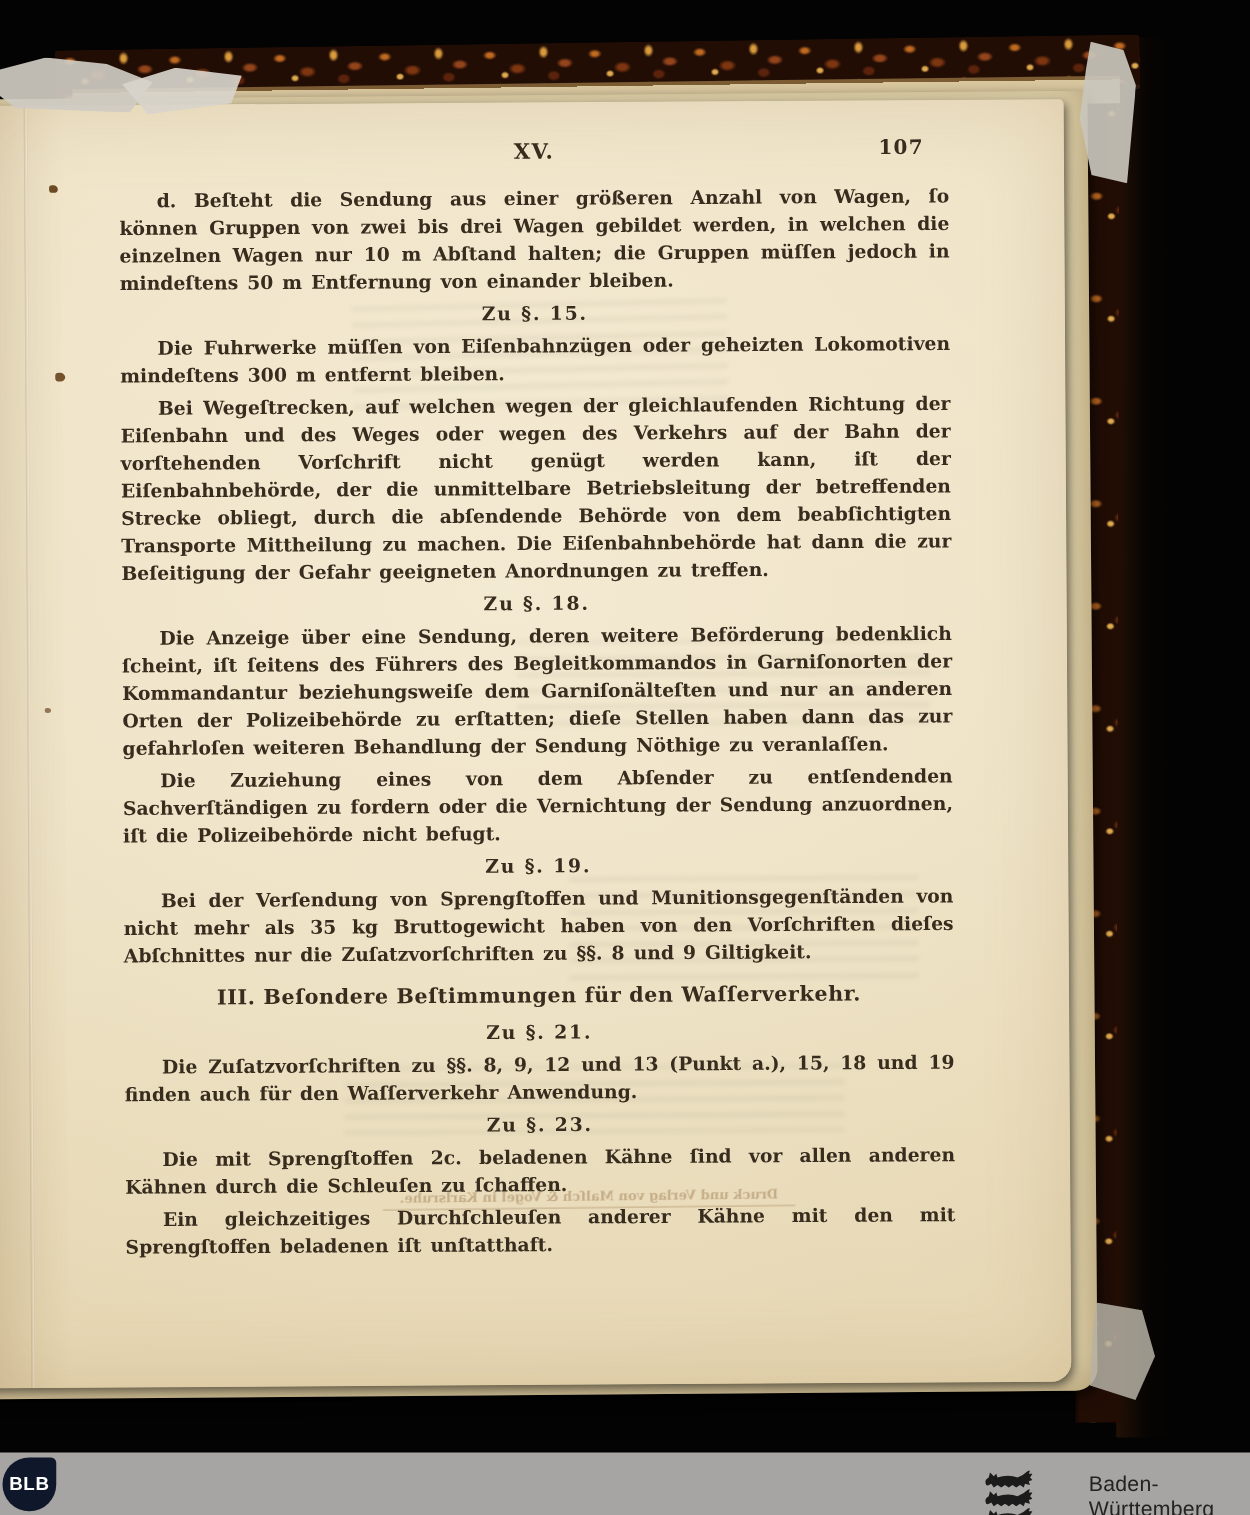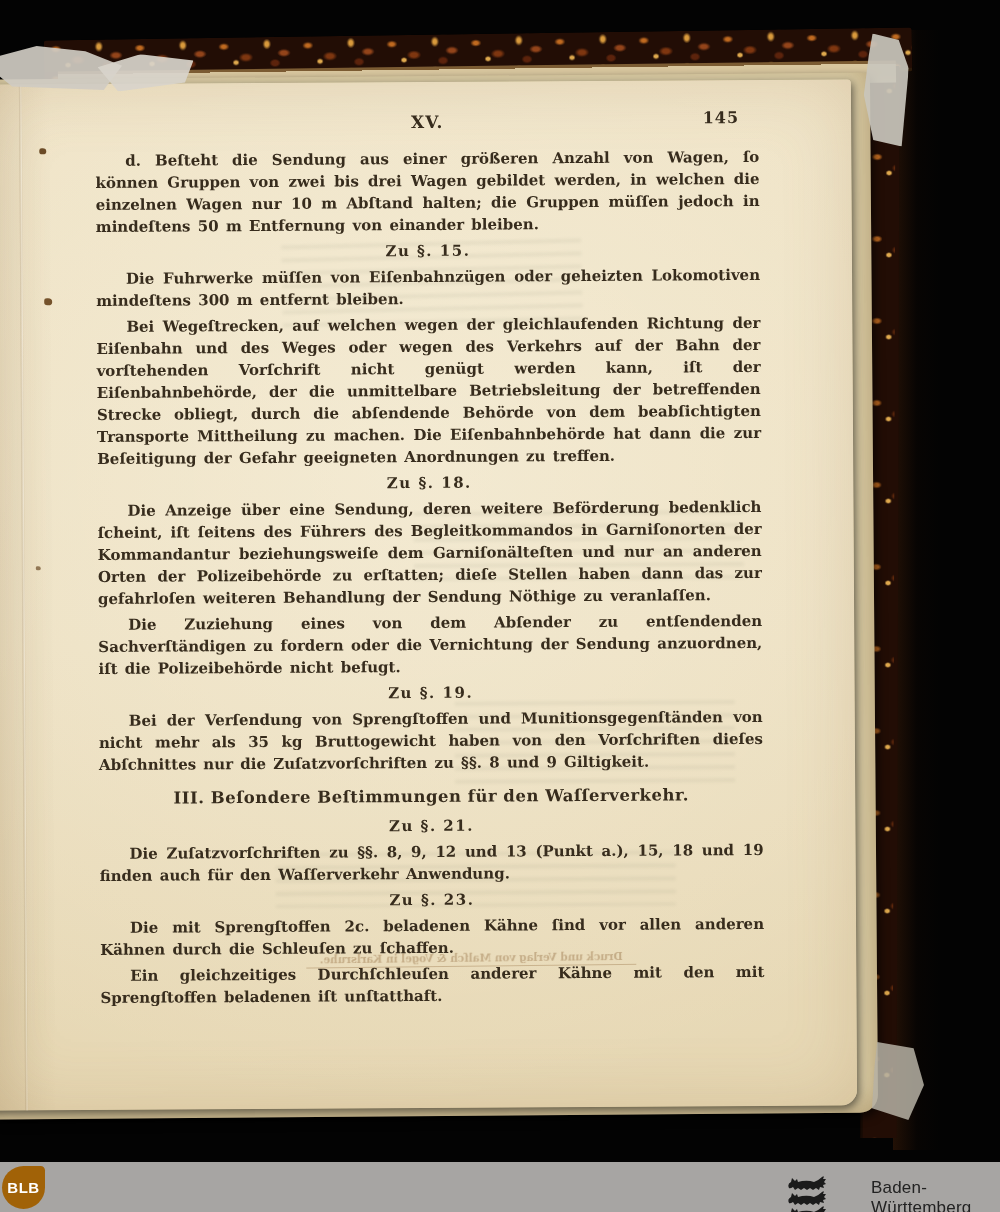--- a/index.html
+++ b/index.html
@@ -76,21 +76,21 @@
   .g4{left:290px;top:770px;width:400px;height:55px;}
   .imprint{position:absolute;left:300px;top:870px;width:370px;text-align:center;
     transform:scaleX(-1) rotate(.3deg);font-size:10.5px;font-weight:700;
     color:rgba(140,100,55,.40);filter:blur(.4px);}
   .imprint::after{content:"";display:block;margin:2px auto 0;width:330px;height:1px;
     background:rgba(140,100,55,.35);}
 
   
   .footer{position:absolute;left:0;top:1162px;width:1000px;height:50px;background:#a7a5a3;
     font-family:"Liberation Sans","DejaVu Sans",sans-serif;}
-  .blb-logo{position:absolute;left:2px;top:4px;width:43px;height:43px;background:#a16207;
+  .blb-logo{position:absolute;left:2px;top:4px;width:43px;height:43px;background:#0f172a;
     border-radius:50% 10% 50% 50%;display:flex;align-items:center;justify-content:center;
     color:#fff;font-size:15px;font-weight:700;letter-spacing:.5px;cursor:pointer;}
   .lib-name{position:absolute;left:58px;top:8px;font-size:14px;font-weight:700;
     color:#2d2c2a;letter-spacing:.4px;line-height:17px;}
   .bw{position:absolute;left:786px;top:14px;height:44px;display:flex;align-items:center;cursor:pointer;gap:35px;}
   .bw svg{display:block;}
   .bw-label{margin-left:10px;font-size:17px;color:#222;letter-spacing:.2px;}
 </style>
 </head>
 <body>
@@ -111,21 +111,21 @@
     <div class="speck s3"></div>
 
     <div class="ghost g1"></div>
     <div class="ghost g2"></div>
     <div class="ghost g3"></div>
     <div class="ghost g4"></div>
     <div class="imprint">Druck und Verlag von Malſch &amp; Vogel in Karlsruhe.</div>
 
     <div class="content">
       <div class="chapter">XV.</div>
-      <div class="pagenum">145</div>
+      <div class="pagenum">107</div>
 
       <div class="blocks">
         <p class="p">d. Beſteht die Sendung aus einer größeren Anzahl von Wagen, ſo können Gruppen von zwei bis drei Wagen gebildet werden, in welchen die einzelnen Wagen nur 10 m Abſtand halten; die Gruppen müſſen jedoch in mindeſtens 50 m Entfernung von einander bleiben.</p>
         <p class="h">Zu §. 15.</p>
         <p class="p">Die Fuhrwerke müſſen von Eiſenbahnzügen oder geheizten Lokomotiven mindeſtens 300 m entfernt bleiben.</p>
         <p class="p">Bei Wegeſtrecken, auf welchen wegen der gleichlaufenden Richtung der Eiſenbahn und des Weges oder wegen des Verkehrs auf der Bahn der vorſtehenden Vorſchrift nicht genügt werden kann, iſt der Eiſenbahnbehörde, der die unmittelbare Betriebsleitung der betreffenden Strecke obliegt, durch die abſendende Behörde von dem beabſichtigten Transporte Mittheilung zu machen. Die Eiſenbahnbehörde hat dann die zur Beſeitigung der Gefahr geeigneten Anordnungen zu treffen.</p>
         <p class="h">Zu §. 18.</p>
         <p class="p">Die Anzeige über eine Sendung, deren weitere Beförderung bedenklich ſcheint, iſt ſeitens des Führers des Begleitkommandos in Garniſonorten der Kommandantur beziehungsweiſe dem Garniſonälteſten und nur an anderen Orten der Polizeibehörde zu erſtatten; dieſe Stellen haben dann das zur gefahrloſen weiteren Behandlung der Sendung Nöthige zu veranlaſſen.</p>
         <p class="p">Die Zuziehung eines von dem Abſender zu entſendenden Sachverſtändigen zu fordern oder die Vernichtung der Sendung anzuordnen, iſt die Polizeibehörde nicht befugt.</p>
         <p class="h">Zu §. 19.</p>

